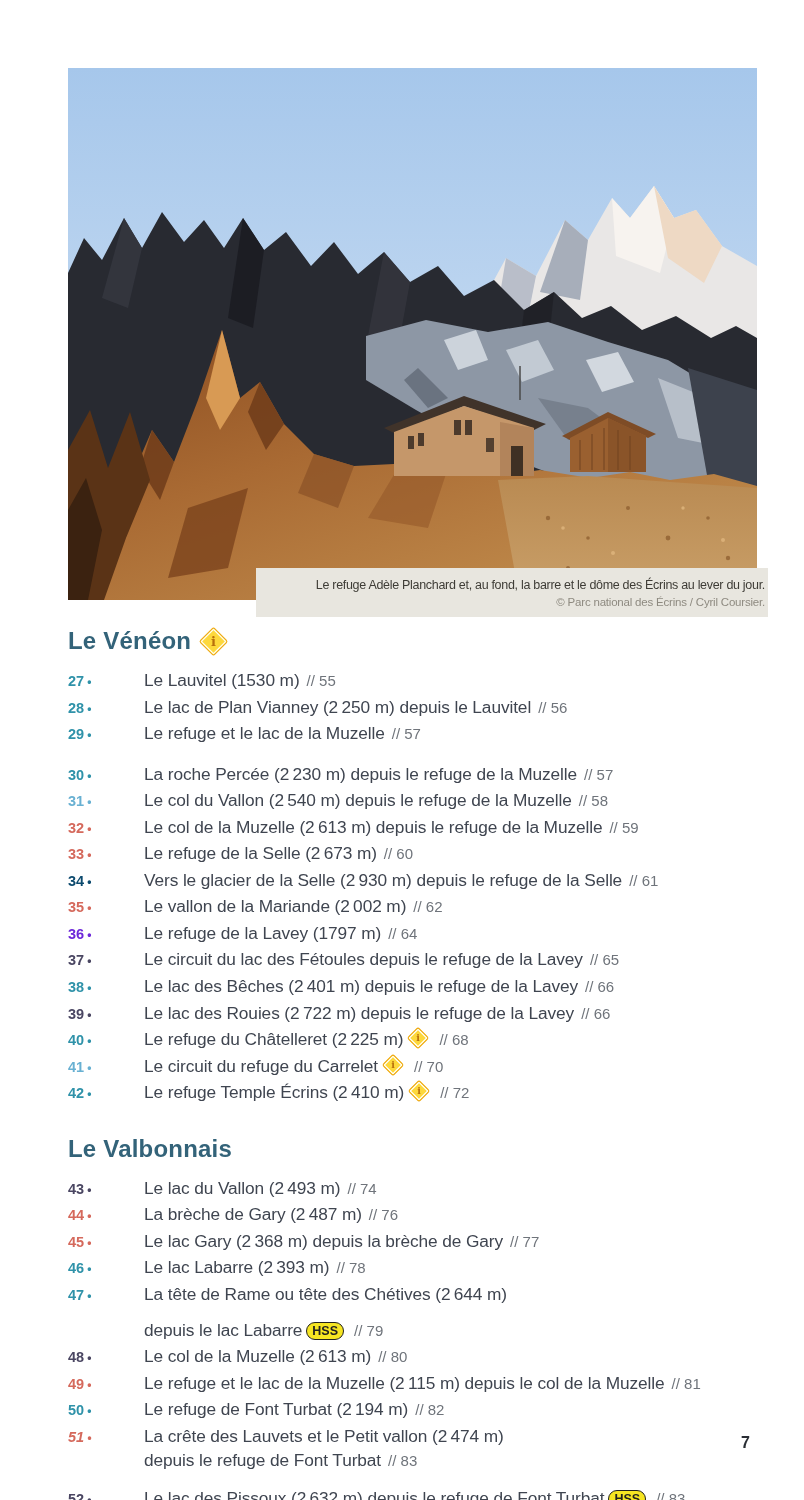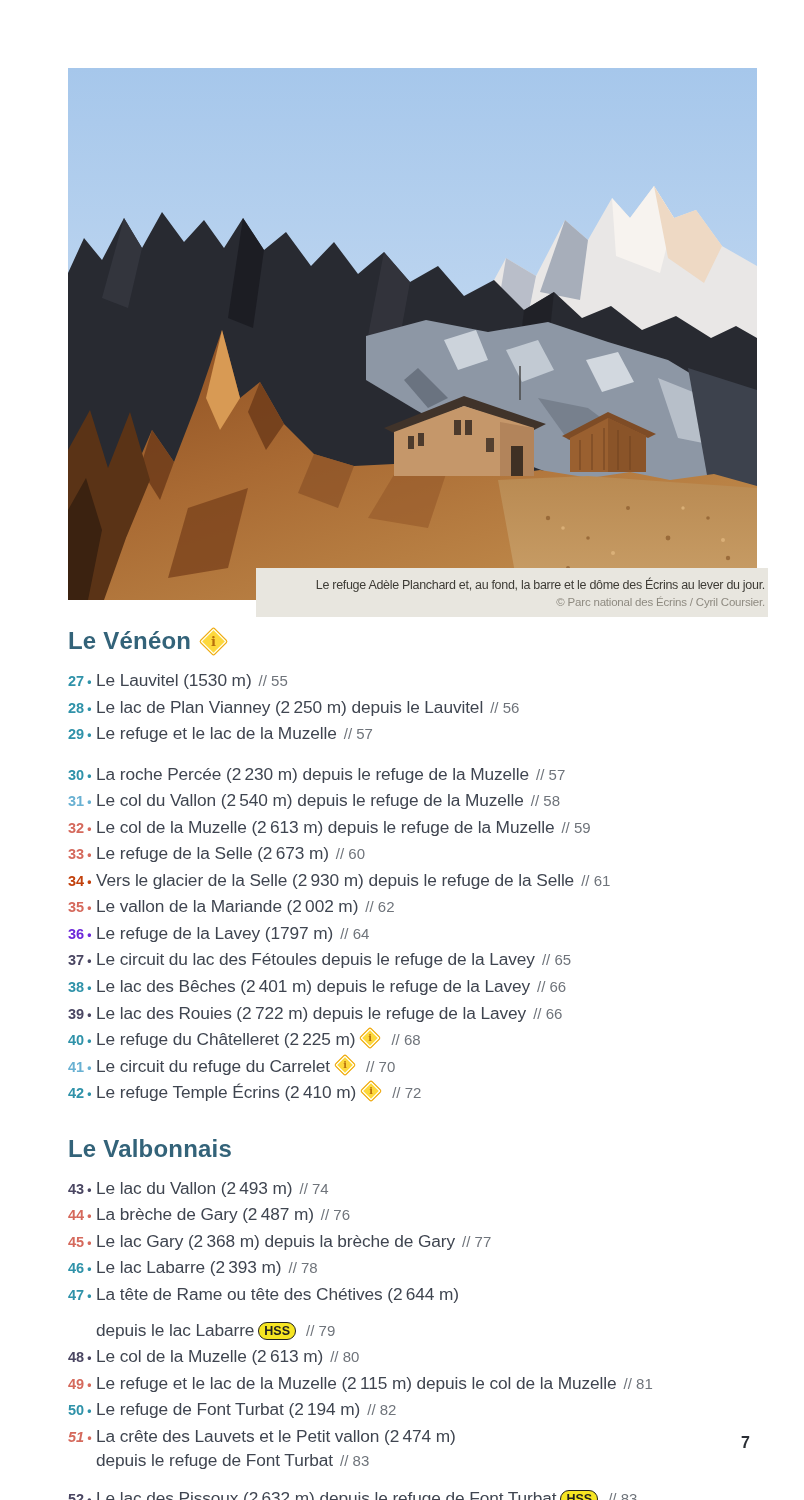--- a/index.html
+++ b/index.html
@@ -19,21 +19,21 @@
     font-size:12.5px;line-height:18px;color:#3e3c36;letter-spacing:-0.3px;white-space:nowrap;
   }
   .credit-line{font-size:11.5px;line-height:16px;color:#8e8a80;letter-spacing:-0.2px;}
   
   .content{position:absolute;left:68px;top:626px;width:706px;}
   .section-title{
     margin:0 0 12px;font-size:24px;line-height:30px;font-weight:700;
     color:#336379;letter-spacing:0.2px;display:flex;align-items:center;
   }
   .toc-section:not(:first-child) .section-title{margin-top:27px;}
-  .toc-item{display:grid;grid-template-columns:28px 1fr;align-items:baseline;line-height:24.55px;}
+  .toc-item{display:grid;grid-template-columns:28px 1fr;align-items:baseline;line-height:24.55px;gap:48px;}
   .num-cell{font-weight:700;font-size:14.5px;white-space:nowrap;}
   .num-cell .dot{font-size:12px;margin-left:3px;}
   .body .line{white-space:nowrap;font-size:17.3px;color:#3f4550;letter-spacing:-0.1px;}
   .pref{font-size:15px;color:#6f747b;margin-left:7px;letter-spacing:0;}
   
   .info-diamond{
     position:relative;display:inline-block;width:14px;height:14px;
     transform:rotate(45deg);background:#fdd83c;border:1.6px solid #eda712;
     border-radius:2.5px;box-shadow:inset 0 0 0 1.5px #fffdf0;
     margin:0 6px 0 7px;vertical-align:-1px;
@@ -208,21 +208,21 @@
   </div>
 
   <div class="toc-item">
     <span class="num-cell" style="color: rgb(213, 105, 92);"><span class="num">33</span><span class="dot">•</span></span>
     <span class="body">
               <div class="line"><span class="t">Le refuge de la Selle (2 673 m)</span><span class="pref">// 60</span></div>
             </span>
   </div>
 
   <div class="toc-item">
-    <span class="num-cell" style="color: #c2410c;"><span class="num">34</span><span class="dot">•</span></span>
+    <span class="num-cell" style="color: #0c4a6e;"><span class="num">34</span><span class="dot">•</span></span>
     <span class="body">
               <div class="line"><span class="t">Vers le glacier de la Selle (2 930 m) depuis le refuge de la Selle</span><span class="pref">// 61</span></div>
             </span>
   </div>
 
   <div class="toc-item">
     <span class="num-cell" style="color: rgb(213, 105, 92);"><span class="num">35</span><span class="dot">•</span></span>
     <span class="body">
               <div class="line"><span class="t">Le vallon de la Mariande (2 002 m)</span><span class="pref">// 62</span></div>
             </span>

